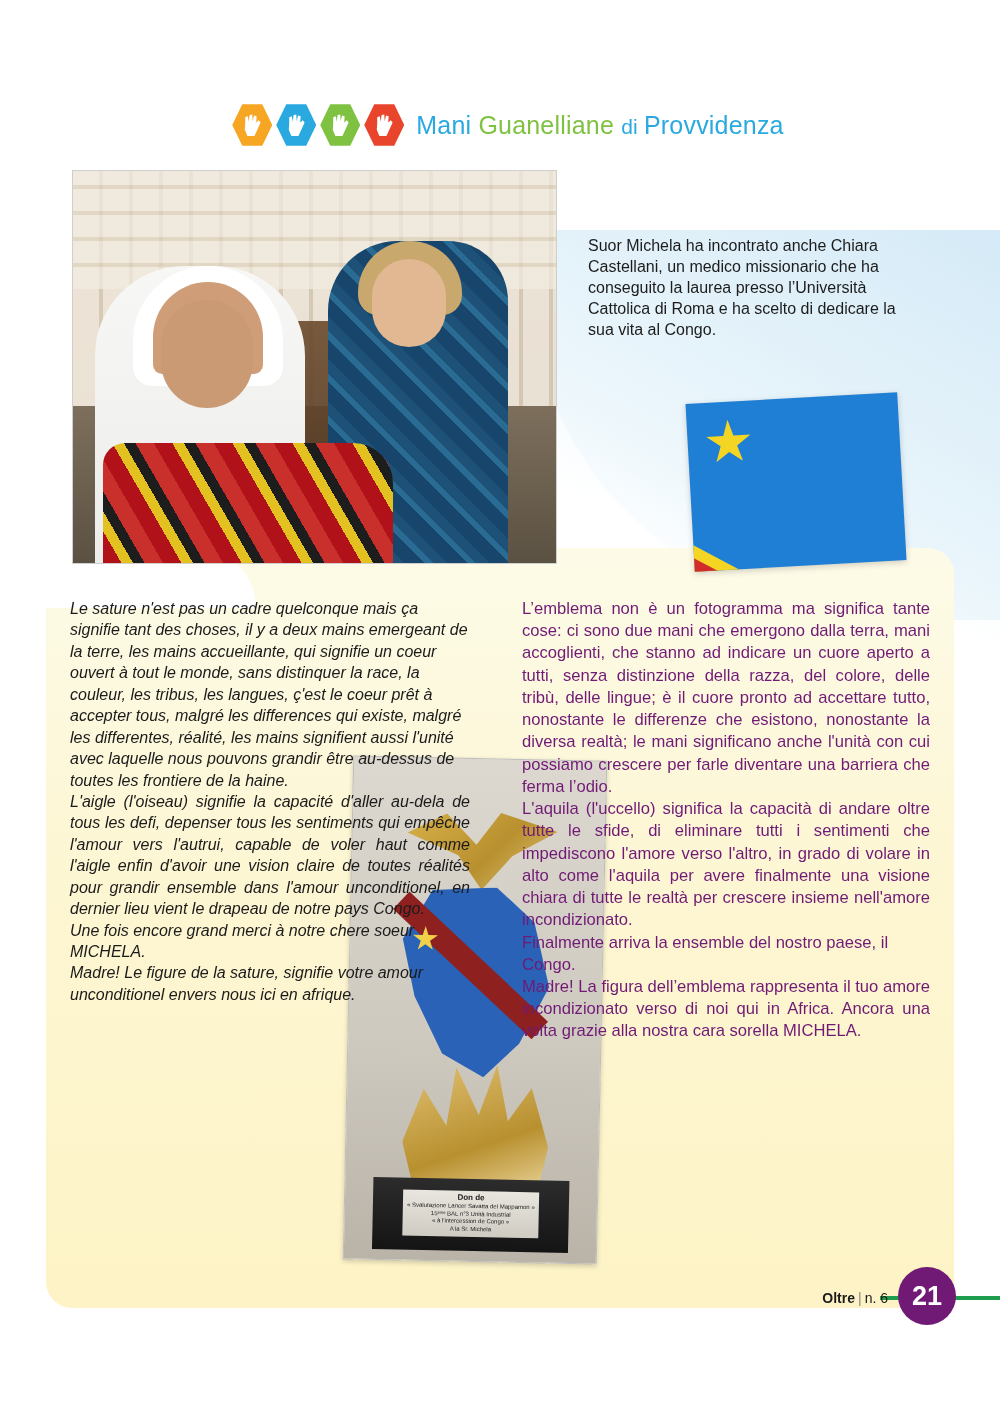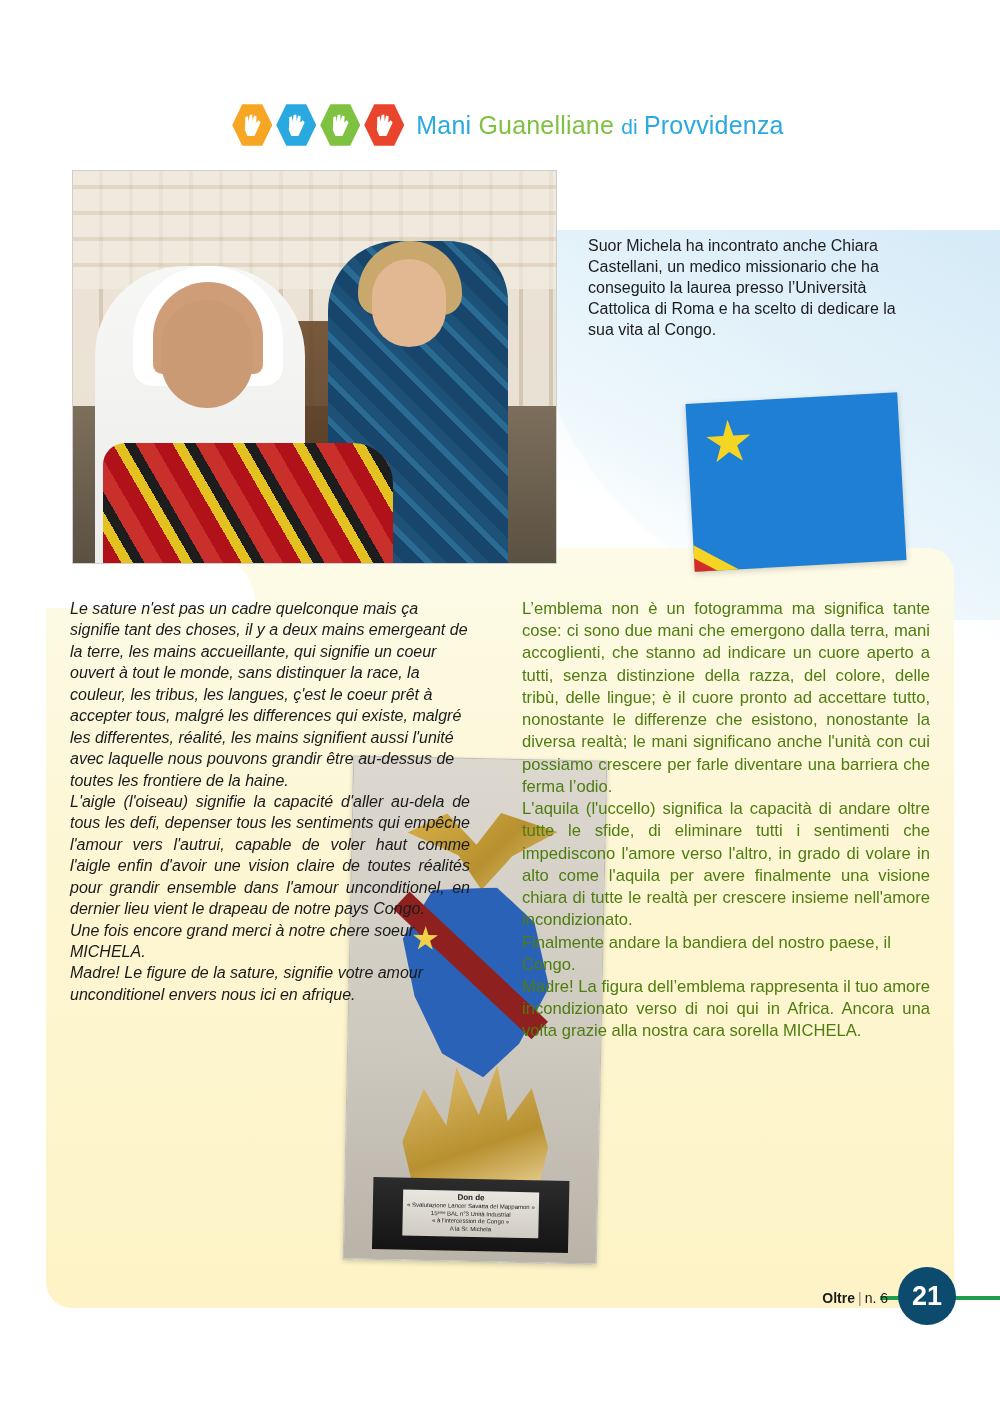--- a/index.html
+++ b/index.html
@@ -156,21 +156,21 @@
   }
   
   .col-left{
     position:absolute;left:70px;top:598px;width:400px;
     font-size:16px;line-height:1.34;color:#1b1b1b;font-style:italic;
   }
   .col-left p{margin:0;}
   .col-left p.just{text-align:justify;}
   .col-right{
     position:absolute;left:522px;top:598px;width:408px;
-    font-size:16.6px;line-height:1.34;color:#4d7c0f;
+    font-size:16.6px;line-height:1.34;color:#701a75;
   }
   .col-right p{margin:0;}
   .col-right p.just{text-align:justify;}
   
   .photo-trophy{
     position:absolute;left:348px;top:758px;width:252px;height:502px;
     transform:rotate(1.2deg);
     border:1px solid #bdbdbd;
     background:linear-gradient(180deg,#dcd8cf 0%,#cfcac0 55%,#b9b3a8 100%);
     overflow:hidden;
@@ -212,21 +212,21 @@
   .tr-plate .t1{font-weight:bold;font-size:8px;}
   
   .footer{
     position:absolute;right:112px;bottom:107px;
     font-size:14px;color:#1b1b1b;
   }
   .footer b{font-weight:bold;}
   .footer .sep{color:#888;margin:0 3px;}
   .page-badge{
     position:absolute;right:44px;bottom:88px;width:58px;height:58px;border-radius:50%;
-    background:#0c4a6e;color:#fff;display:flex;align-items:center;justify-content:center;
+    background:#701a75;color:#fff;display:flex;align-items:center;justify-content:center;
     font-size:27px;font-weight:bold;
   }
 </style>
 </head>
 <body>
 
 <div class="bg-top"></div>
 <div class="bg-blue-swoosh"></div>
 <div class="bg-blue-swoosh2"></div>
 <div class="bg-white-diag"></div>
@@ -298,20 +298,20 @@
 <div class="col-left">
   <p>Le sature n'est pas un cadre quelconque mais ça signifie tant des choses, il y a deux mains emergeant de la terre, les mains accueillante, qui signifie un coeur ouvert à tout le monde, sans distinquer la race, la couleur, les tribus, les langues, ç'est le coeur prêt à accepter tous, malgré les differences qui existe, malgré les differentes, réalité, les mains signifient aussi l'unité avec laquelle nous pouvons grandir être au-dessus de toutes les frontiere de la haine.</p>
   <p class="just">L'aigle (l'oiseau) signifie la capacité d'aller au-dela de tous les defi, depenser tous les sentiments qui empêche l'amour vers l'autrui, capable de voler haut comme l'aigle enfin d'avoir une vision claire de toutes réalités pour grandir ensemble dans l'amour unconditionel, en dernier lieu vient le drapeau de notre pays Congo.</p>
   <p>Une fois encore grand merci à notre chere soeur MICHELA.</p>
   <p>Madre! Le figure de la sature, signifie votre amour unconditionel  envers nous ici en afrique.</p>
 </div>
 
 <div class="col-right">
   <p class="just">L’emblema non è un fotogramma ma significa tante cose: ci sono due mani che emergono dalla terra, mani accoglienti, che stanno ad indicare un cuore aperto a tutti, senza distinzione della razza, del colore, delle tribù, delle lingue; è il cuore pronto ad accettare tutto, nonostante le differenze che esistono, nonostante la diversa realtà; le mani significano anche l'unità con cui possiamo crescere per farle diventare una barriera che ferma l’odio.</p>
   <p class="just">L'aquila (l'uccello) significa la capacità di andare oltre tutte le sfide, di eliminare tutti i sentimenti che impediscono l'amore verso l'altro, in grado di volare in alto come l'aquila per avere finalmente una visione chiara di tutte le realtà per crescere insieme nell'amore incondizionato.</p>
-  <p>Finalmente andare la bandiera del nostro paese, il Congo.</p>
+  <p>Finalmente arriva la ensemble del nostro paese, il Congo.</p>
   <p class="just">Madre! La figura dell’emblema rappresenta il tuo amore incondizionato verso di noi qui in Africa. Ancora una volta grazie alla nostra cara sorella MICHELA.</p>
 </div>
 
 <div class="footer">
   <b>Oltre</b><span class="sep">|</span><span>n. 6</span>
 </div>
 <div class="page-badge">21</div>
 
 </body></html>

